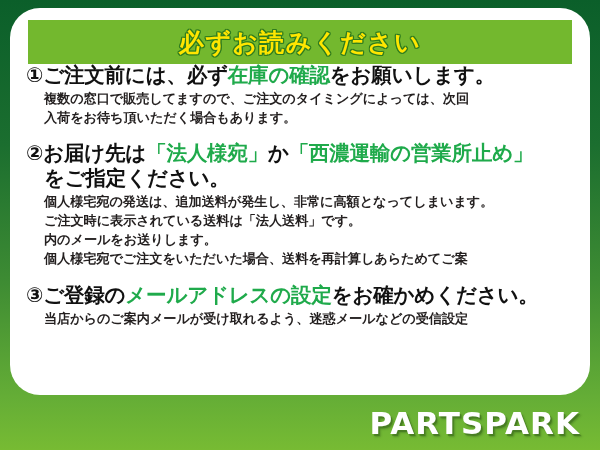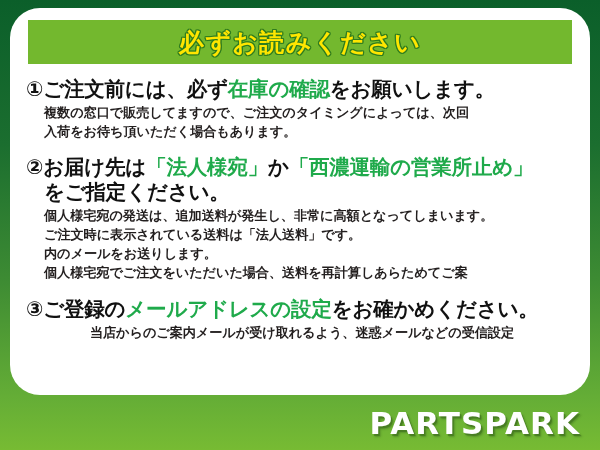--- a/index.html
+++ b/index.html
@@ -59,21 +59,21 @@
        0 1.2px 0 #2f7d1f, 0 -1.2px 0 #2f7d1f,
        1px 1px 0 #2f7d1f, -1px -1px 0 #2f7d1f,
        1px -1px 0 #2f7d1f, -1px 1px 0 #2f7d1f;
     white-space: nowrap;
   }
 
   
   #content {
     position: absolute;
     left: 0;
-    top: 68px;
+    top: 54px;
     width: 508px;
     padding: 0 4px 0 16px;
     box-sizing: border-box;
   }
 
   .item { margin-bottom: 2px; }
 
   .item-heading {
     font-size: 20.5px;
     font-weight: bold;
@@ -96,21 +96,21 @@
     font-weight: bold;
     color: #231f1f;
     line-height: 1.42;
     margin: 3px 0 0 18px;
     letter-spacing: -0.1px;
   }
   .item-body div { white-space: nowrap; }
 
   #item1 { margin-top: 0px; }
   #item2 { margin-top: 13px; }
-  #item3 { margin-top: 14px; text-align: right; }
+  #item3 { margin-top: 14px; }
 
   #item2 .line2 { margin-left: 18px; }
 
   
   #footer {
     position: absolute;
     left: 0;
     top: 395px;
     width: 580px;
     height: 55px;

